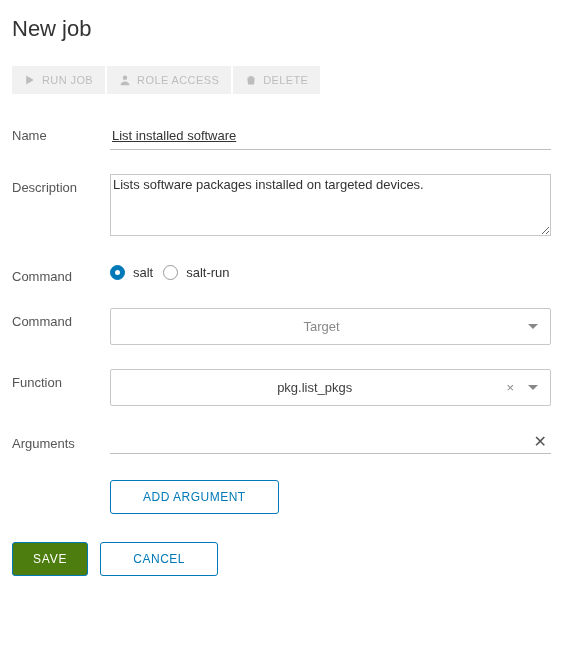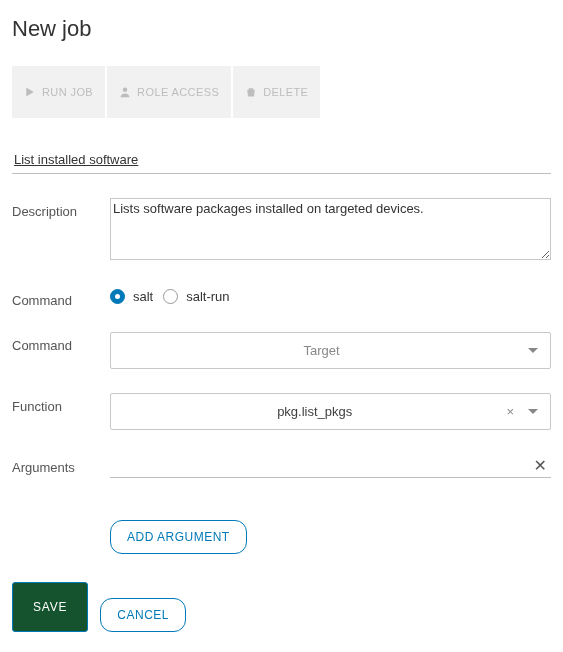--- a/index.html
+++ b/index.html
@@ -22,21 +22,21 @@
     display: flex;
     gap: 2px;
     margin-bottom: 28px;
   }
   .tbtn {
     background: #f1f1f1;
     border: none;
     color: #bdbdbd;
     font-size: 11px;
     letter-spacing: 0.4px;
-    padding: 20px 12px;
+    padding: 8px 12px;
     display: inline-flex;
     align-items: center;
     gap: 6px;
     cursor: default;
   }
   .tbtn .ico {
     width: 12px;
     height: 12px;
     display: inline-block;
   }
@@ -146,35 +146,34 @@
   .arg-line .remove {
     color: #555;
     font-size: 16px;
     cursor: pointer;
     padding: 0 4px;
   }
   .btn-outline {
     border: 1px solid #0079b8;
     color: #0079b8;
     background: #fff;
-    padding: 9px 16px;
+    padding: 9px 32px;
     font-size: 12px;
     letter-spacing: 0.5px;
-    border-radius: 12px;
-    cursor: pointer;
-    margin-top: 16px;
+    border-radius: 3px;
+    cursor: pointer;
   }
   .add-arg-wrap { padding-top: 26px; }
   .footer {
     display: flex;
     gap: 12px;
     margin-top: 28px;
   }
   .btn-primary {
-    background: #14532d;
+    background: #4d7c0f;
     color: #fff;
     border: 1px solid #0079b8;
     padding: 8px 20px;
     font-size: 12px;
     letter-spacing: 0.8px;
     border-radius: 3px;
     cursor: pointer;
   }
 </style>
 </head>
@@ -204,20 +203,21 @@
     <span class="ico">
       <svg viewBox="0 0 16 16" width="12" height="12">
           <path d="M3 5h10l-1 9H4z M5 3h6v2H5z" fill="#bdbdbd"></path>
         </svg>
     </span>
     <span>DELETE</span>
   </button>
 </div>
 
 <div class="row">
+  <div class="label">Name</div>
   <div class="field">
     <input class="underline-input" value="List installed software" style="">
   </div>
 </div>
 
 <div class="row">
   <div class="label">Description</div>
   <div class="field">
     <textarea class="box" style="">Lists software packages installed on targeted devices.</textarea>
   </div>

